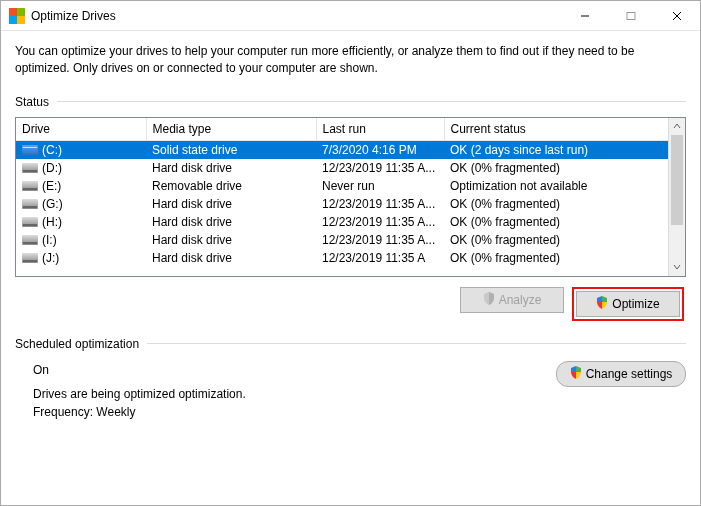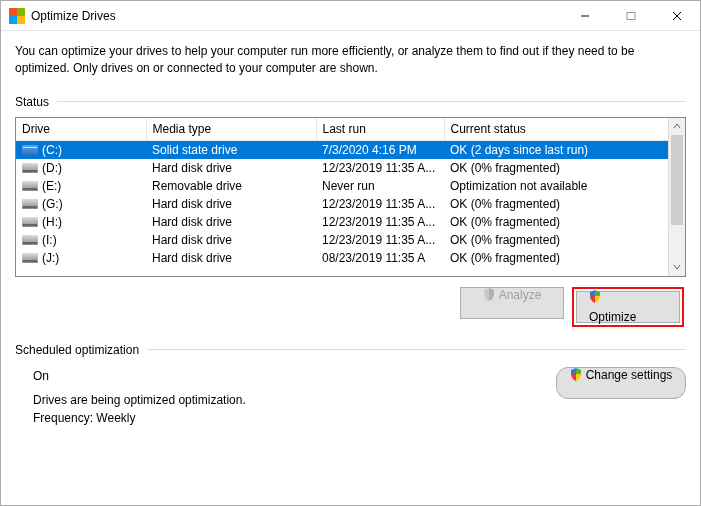--- a/index.html
+++ b/index.html
@@ -83,29 +83,29 @@
   .scrollbar {
     width:17px; background:#f0f0f0; border-left:1px solid #dcdcdc;
     display:flex; flex-direction:column;
   }
   .sbtn { height:17px; display:flex; align-items:center; justify-content:center; color:#606060; font-size:9px;}
   .sthumb { background:#cdcdcd; flex:0 0 90px; margin:0 2px; }
   .sspacer { flex:1; }
   
   .btnrow { display:flex; justify-content:flex-end; gap:8px; margin-top:10px; margin-bottom:16px; padding-right:2px;}
   .btn {
-    min-width:104px; height:32px;
+    min-width:104px; height:26px;
     border:1px solid #adadad; background:#e1e1e1;
-    display:flex; justify-content:center; gap:4px;
+    display:flex; align-items:center; justify-content:center; gap:4px;
     font-size:12px; padding:0 12px;
   }
   .btn.disabled { color:#a0a0a0; }
   .btn .shield { display:inline-block; }
   .highlight { border:2px solid #e11; padding:2px; }
-  .highlight .btn { margin:0;flex-direction:column; }
+  .highlight .btn { margin:0; }
   
   .sched { display:flex; }
   .sched-left { flex:1; padding-left:18px; }
   .sched-left .on { font-weight:normal; margin:4px 0 10px 0; }
   .sched-left .line1, .sched-left .line2 { margin:4px 0; }
   .sched-right { display:flex; align-items:flex-start; padding-top:2px; }
   
   .footer {
     height:54px; background:#f0f0f0; border-top:1px solid #dcdcdc;
     display:flex; align-items:center; justify-content:flex-end; padding-right:14px;
@@ -204,21 +204,21 @@
               </tr>
               <tr>
                 <td><span class="driveicon hdd"></span><span>(I:)</span></td>
                 <td>Hard disk drive</td>
                 <td>12/23/2019 11:35 A...</td>
                 <td>OK (0% fragmented)</td>
               </tr>
               <tr>
                 <td><span class="driveicon hdd"></span><span>(J:)</span></td>
                 <td>Hard disk drive</td>
-                <td>08/23/2019 11:35 A</td>
+                <td>12/23/2019 11:35 A</td>
                 <td>OK (0% fragmented)</td>
               </tr>
             </tbody>
         </table>
       </div>
       <div class="scrollbar">
         <div class="sbtn">
           <svg width="8" height="6">
               <polyline points="1,5 4,1 7,5" fill="none" stroke="#606060" stroke-width="1"></polyline>
             </svg>

